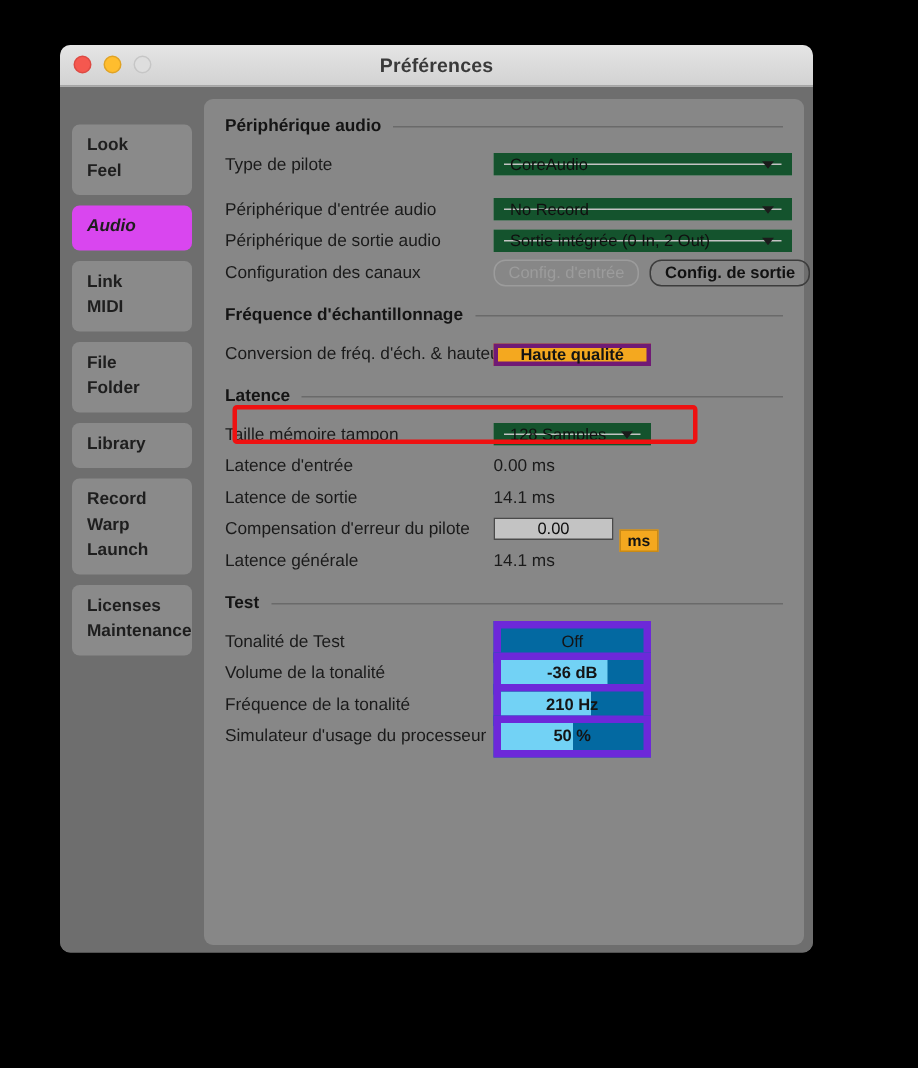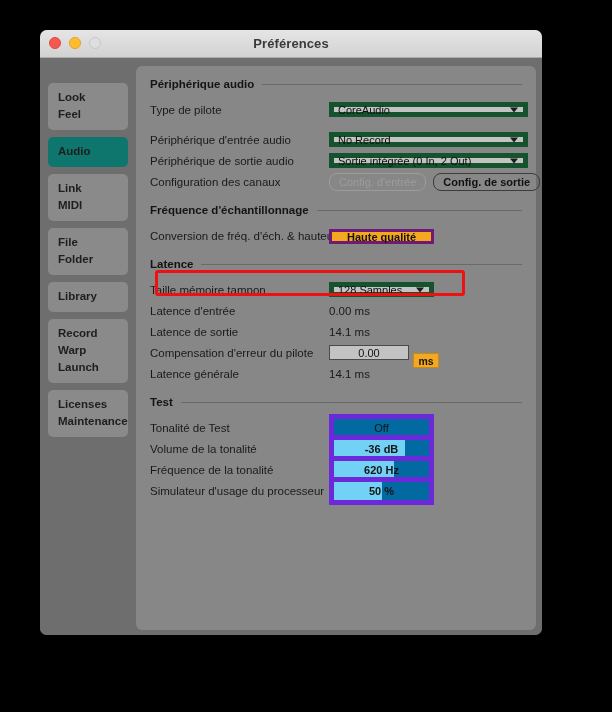--- a/index.html
+++ b/index.html
@@ -84,21 +84,22 @@
     padding-top: 25px;
     box-sizing: border-box;
   }
   .side-group {
     margin: 0 8px 7px 8px;
     background: #8a8a8a;
     border-radius: 5px;
     padding: 6px 0 7px 0;
   }
   .side-group.selected {
-    background: #0f766e;
+    background: #d946ef;
+    font-style: italic;
   }
   .side-line {
     font-size: 11.5px;
     font-weight: bold;
     color: #1e1e1e;
     padding: 1px 0 1px 10px;
     line-height: 15px;
     white-space: nowrap;
   }
 
@@ -152,21 +153,21 @@
     left: 179px;
   }
   .sec-gap { height: 12px; }
   .sec-gap-sm { height: 9px; }
 
   
   .dd {
     position: relative;
     height: 15px;
     background: #c3c3c3;
-    border: 5px solid #14532d;
+    border: 7px solid #14532d;
     box-sizing: border-box;
     display: flex;
     align-items: center;
     padding-left: 4px;
     font-size: 11px;
     color: #101010;
     white-space: nowrap;
   }
   .dd.w-wide  { width: 199px; }
   .dd.w-mid   { width: 105px; }
@@ -488,21 +489,21 @@
               <div class="txt">-36 dB</div>
             </div>
           </div>
         </div>
 
         <div class="row">
           <div class="label">Fréquence de la tonalité</div>
           <div class="ctrl">
             <div class="bar">
               <div class="fill" style="width: 63%;"></div>
-              <div class="txt">620 Hz</div>
+              <div class="txt">210 Hz</div>
             </div>
           </div>
         </div>
 
         <div class="row">
           <div class="label">Simulateur d'usage du processeur</div>
           <div class="ctrl">
             <div class="bar">
               <div class="fill" style="width: 50%;"></div>
               <div class="txt">50 %</div>

